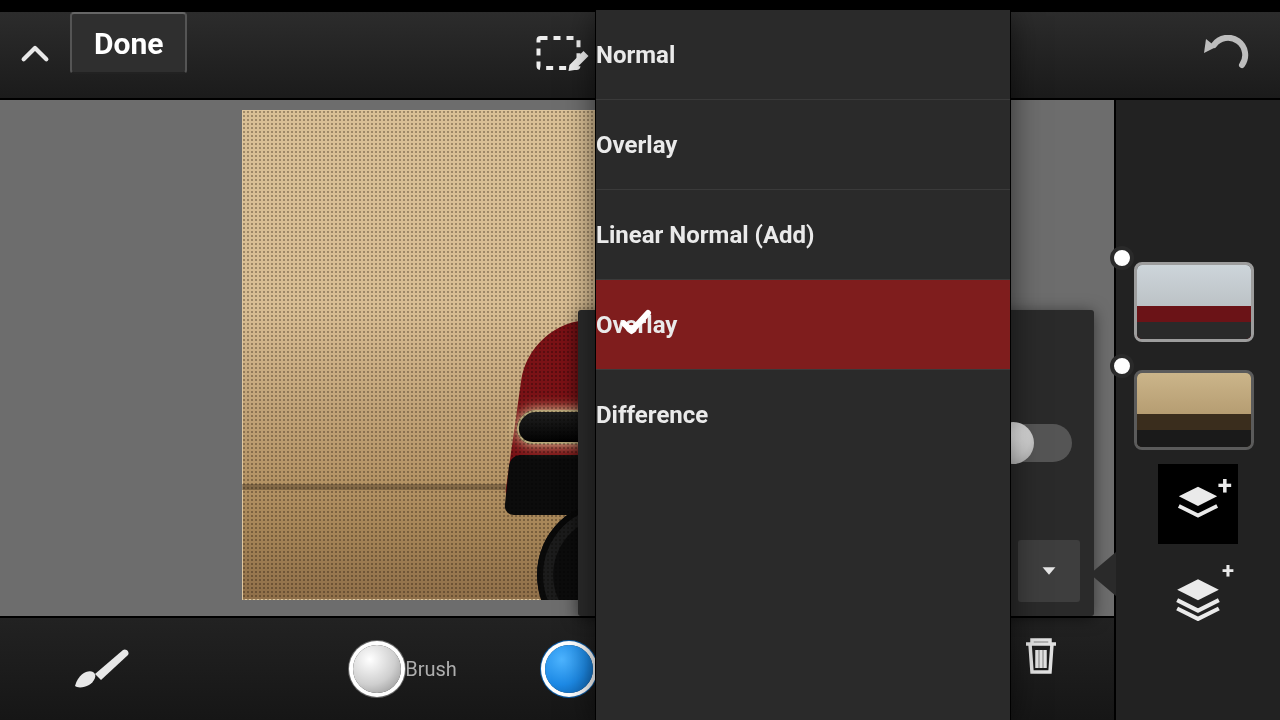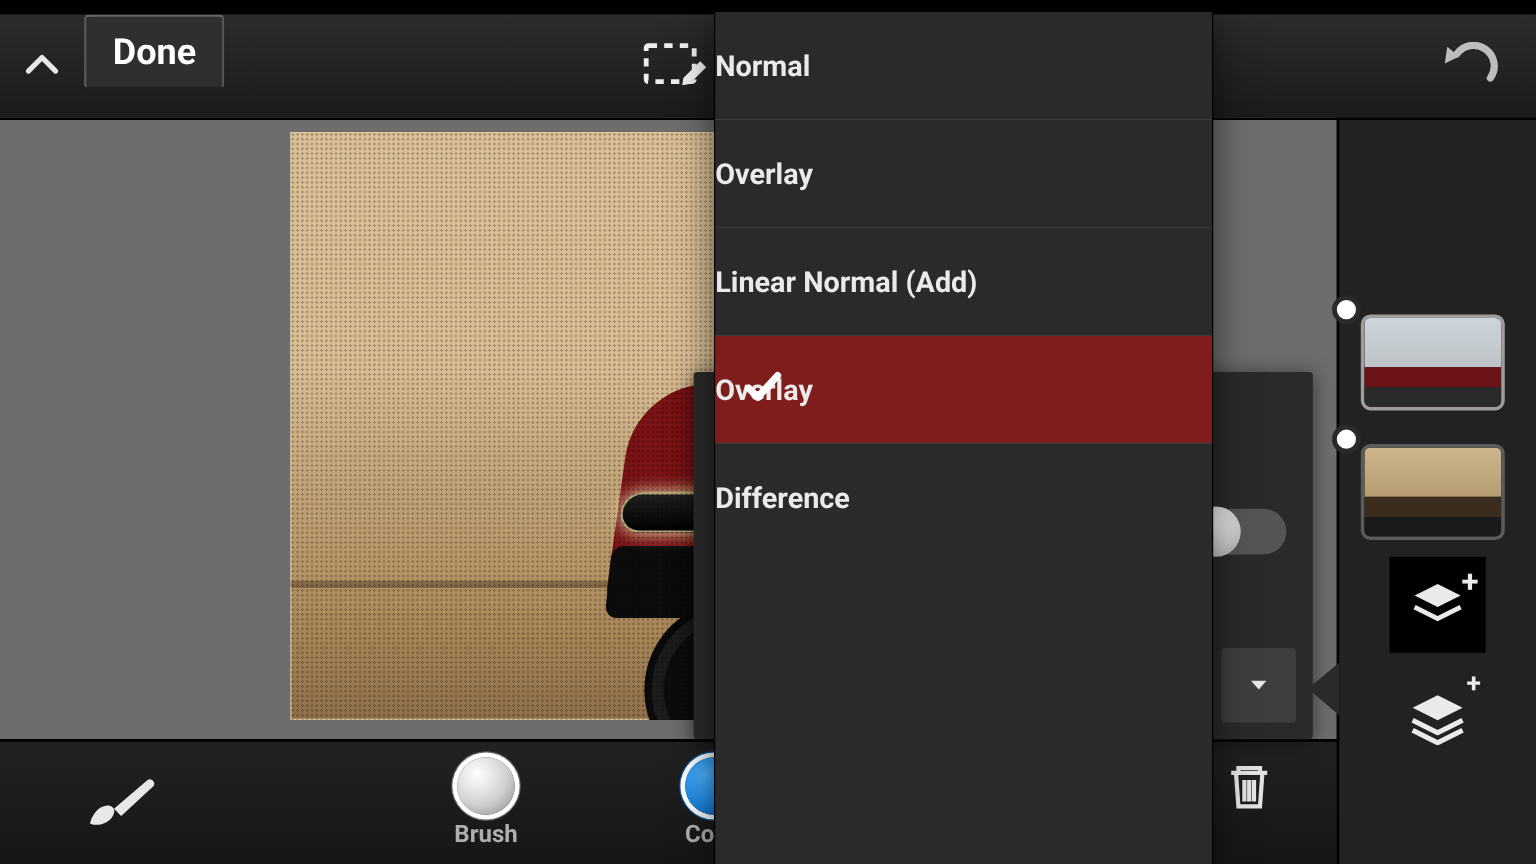--- a/index.html
+++ b/index.html
@@ -68,21 +68,21 @@
   
   
   .side-panel{position:absolute;left:578px;top:310px;width:516px;height:306px;background:#2a2a2a;z-index:30;border-radius:3px;box-shadow:0 2px 16px rgba(0,0,0,.5);}
   .side-panel .toggle{position:absolute;right:22px;top:114px;width:78px;height:38px;background:#555;border-radius:19px;}
   .side-panel .toggle::after{content:"";position:absolute;left:-2px;top:-2px;width:42px;height:42px;border-radius:50%;background:radial-gradient(circle at 35% 30%,#fafafa,#cfcfcf 60%,#9f9f9f);} 
   .side-panel .dd{position:absolute;right:14px;top:230px;width:62px;height:62px;background:#3e3e3e;display:flex;align-items:center;justify-content:center;border-radius:3px;}
   .side-panel .trash{position:absolute;right:30px;bottom:-62px;width:46px;height:46px;}
 
   
   .bottombar{position:absolute;left:0;right:166px;bottom:0;height:104px;background:linear-gradient(#222,#161616);z-index:3;display:flex;align-items:center;border-top:2px solid #000;}
-  .bb-item{display:flex;flex-direction:column;align-items:center;justify-content:center;color:#aeaeae;font-size:20px;gap:4px;cursor:pointer;font-weight:bold;}
+  .bb-item{display:flex;flex-direction:row;align-items:center;justify-content:center;color:#aeaeae;font-size:20px;gap:4px;cursor:pointer;}
   .bb-brush{width:180px;}
   .bb-swatch{width:190px;}
   .swatch{width:48px;height:48px;border-radius:50%;background:radial-gradient(circle at 35% 30%,#fff,#cfcfcf 55%,#888);box-shadow:0 0 0 4px #fff,0 0 0 5px #666;}
   .swatch.blue{background:radial-gradient(circle at 35% 30%,#4db4ff,#1d8ae6 55%,#0b5aa3);box-shadow:0 0 0 4px #fff,0 0 0 5px #0b5aa3;}
 </style>
 </head>
 <body>
 
 <div class="topbar">
   <div class="chev">

